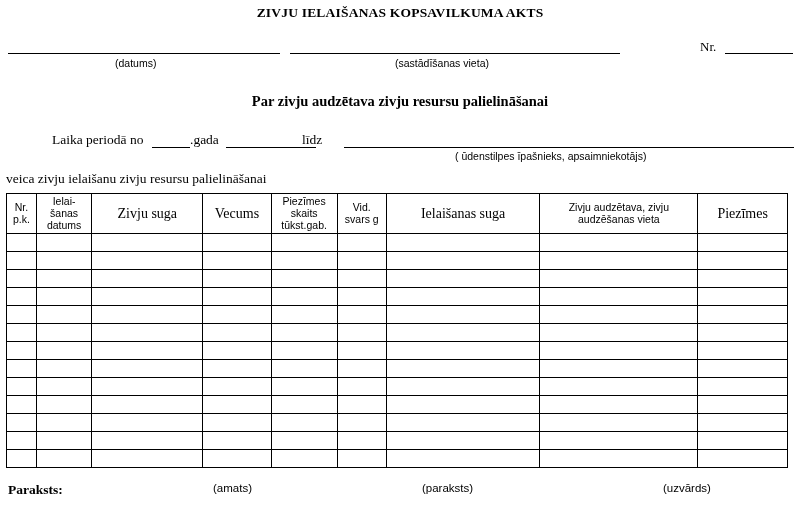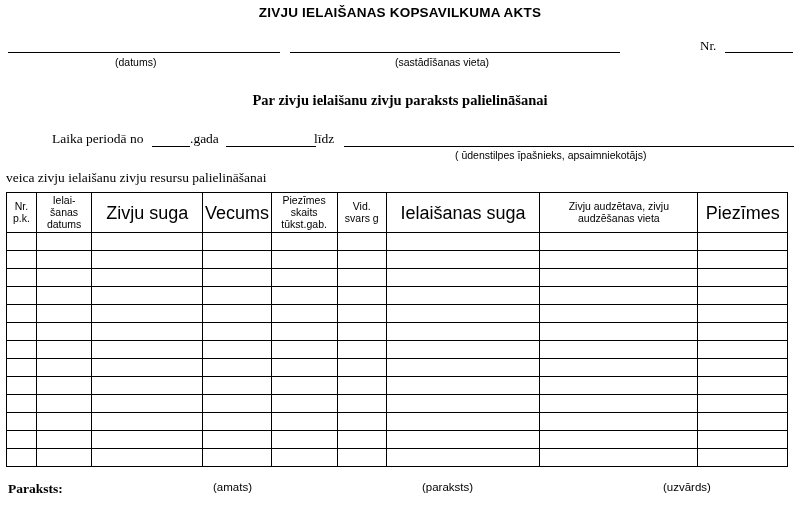--- a/index.html
+++ b/index.html
@@ -15,21 +15,21 @@
     position: relative;
     overflow: hidden;
   }
   .page {
     position: relative;
     width: 800px;
     height: 521px;
   }
   .title {
     text-align: center;
-    font-family: Liberation Sans, sans-serif;
+    font-family: Liberation Serif, serif;
     font-weight: bold;
     font-size: 13.5px;
     letter-spacing: 0.2px;
     margin-top: 5px;
   }
   .line-row {
     position: relative;
     height: 22px;
     margin-top: 16px;
   }
@@ -72,21 +72,21 @@
     margin-top: 20px;
   }
   .period-row {
     position: relative;
     height: 22px;
     margin-top: 20px;
     font-size: 13.5px;
   }
   .period-text-1 { position: absolute; left: 52px; top: 2px; }
   .period-gada { position: absolute; left: 190px; top: 2px; }
-  .period-lidz { position: absolute; left: 314px; top: 2px; text-align: center; }
+  .period-lidz { position: absolute; left: 302px; top: 2px; text-align: center; }
   .rule-p1 { left: 152px; width: 38px; top: 17px; }
   .rule-p2 { left: 226px; width: 90px; top: 17px; }
   .rule-p3 { left: 344px; width: 450px; top: 17px; }
   .owner-caption {
     position: relative;
     height: 14px;
   }
   .owner-caption span {
     position: absolute;
     left: 455px;
@@ -114,21 +114,22 @@
     font-family: "Liberation Sans", sans-serif;
     font-weight: normal;
     font-size: 10.5px;
     line-height: 1.12;
     text-align: center;
     vertical-align: middle;
     padding: 2px 1px;
     height: 34px;
   }
   table.acts thead th.big {
-    font-size: 18px;
+    font-size: 14px;
+    font-family: Liberation Serif, serif;
   }
   table.acts tbody td {
     height: 17px;
   }
   .signature-row {
     position: relative;
     height: 20px;
     margin-top: 14px;
     font-size: 13.5px;
   }
@@ -162,21 +163,21 @@
     <div class="rule rule-b"></div>
     <div class="nr-label">Nr.</div>
     <div class="rule rule-nr"></div>
   </div>
 
   <div class="caption-row">
     <span class="caption cap-datums">(datums)</span>
     <span class="caption cap-vieta">(sastādīšanas vieta)</span>
   </div>
 
-  <div class="subtitle">Par zivju ielaišanu zivju paraksts palielināšanai</div>
+  <div class="subtitle">Par zivju audzētava zivju resursu palielināšanai</div>
 
   <div class="period-row">
     <span class="period-text-1">Laika periodā no</span>
     <div class="rule rule-p1"></div>
     <span class="period-gada">.gada</span>
     <div class="rule rule-p2"></div>
     <span class="period-lidz">līdz</span>
     <div class="rule rule-p3"></div>
   </div>
 

